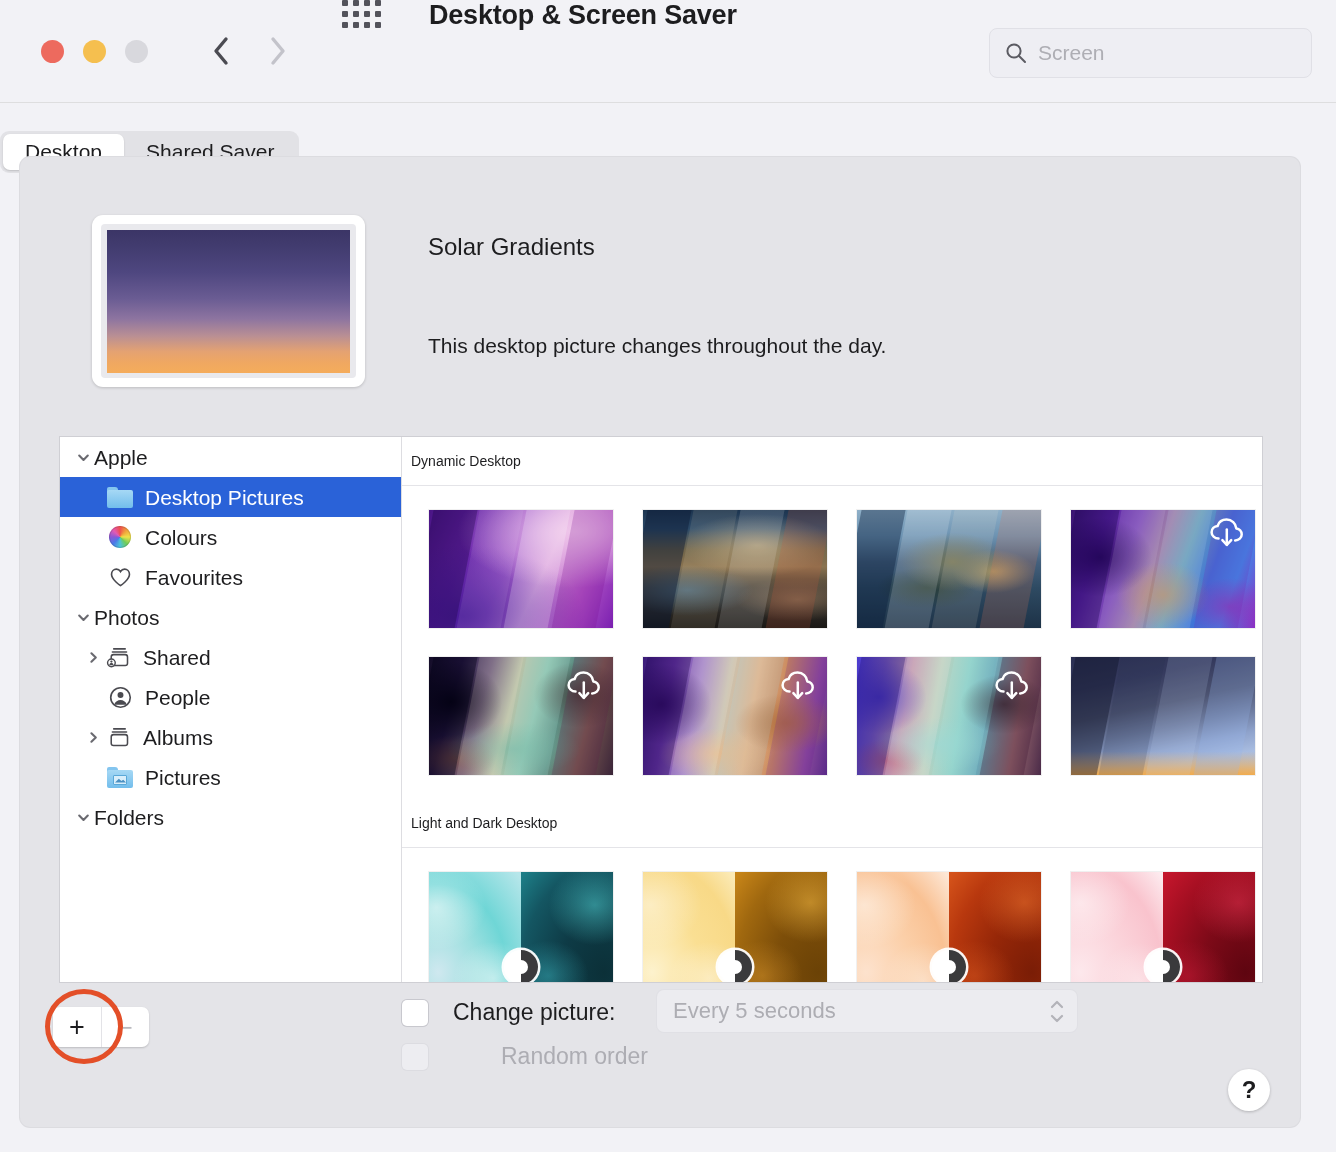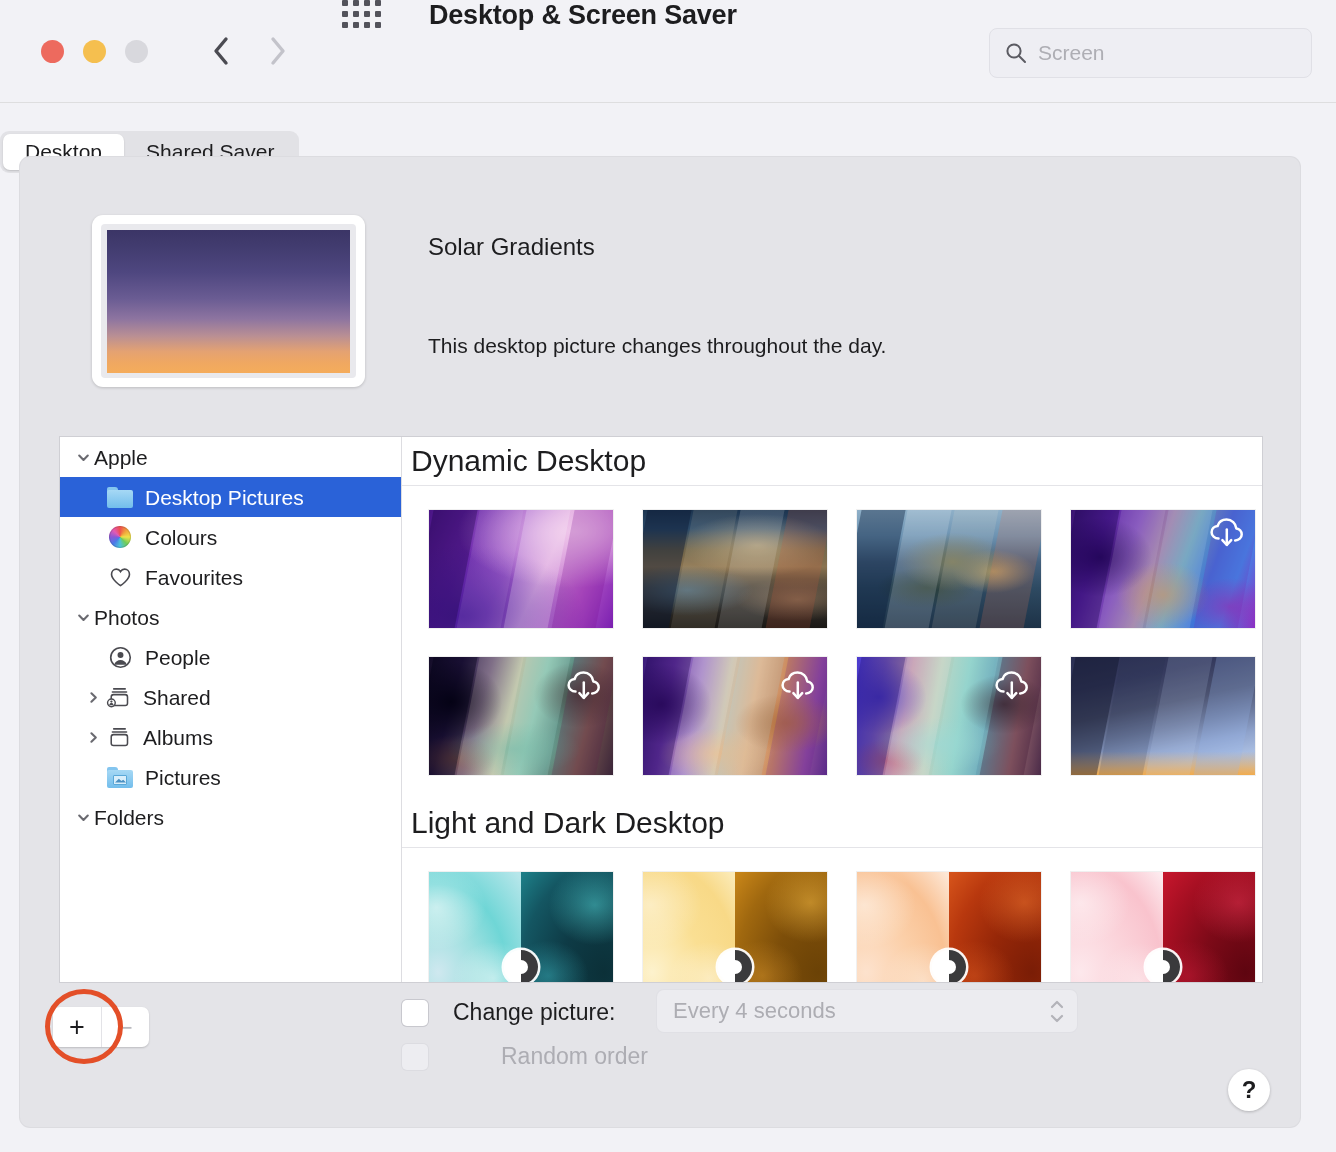--- a/index.html
+++ b/index.html
@@ -203,21 +203,21 @@
   
   .content {
     flex: 1; position: relative;
     background: #ffffff;
     overflow: hidden;
   }
   .sectionhdr {
     height: 49px;
     display: flex; align-items: center;
     padding-left: 9px;
-    font-size: 30px; color: #1d1d1f;
+    font-size: 14px; color: #1d1d1f;
     background: #ffffff;
     border-bottom: 1px solid #e4e4e8;
   }
   .thumbgrid {
     display: grid;
     grid-template-columns: repeat(4, 184px);
     gap: 29px 30px;
     padding: 24px 0 24px 27px;
   }
   .thumb {
@@ -448,48 +448,48 @@
 
         <div class="srow group">
           <span class="disc">
             <svg viewBox="0 0 15 15">
                 <path d="M3.2 5.6 L7.5 10 L11.8 5.6"></path>
               </svg>
           </span>
           <span class="slabel">Photos</span>
         </div>
 
-        <div class="srow child">
-          <span class="sicon">
-            <svg viewBox="0 0 24 24" width="23" height="23">
-              <circle cx="12" cy="12" r="10.2" fill="none" stroke="#4a4a50" stroke-width="1.7"></circle>
-              <circle cx="12" cy="9.4" r="3.1" fill="#4a4a50"></circle>
-              <path d="M5.4 19.6 C6.6 16.2 9.1 14.7 12 14.7 C14.9 14.7 17.4 16.2 18.6 19.6" fill="#4a4a50"></path>
-            </svg>
-          </span>
-          <span class="slabel">People</span>
-        </div>
-
         <div class="srow child-disc">
           <span class="disc">
             <svg viewBox="0 0 15 15">
                 <path d="M5.4 3.3 L9.8 7.5 L5.4 11.7"></path>
               </svg>
           </span>
           <span class="sicon">
             <svg viewBox="0 0 26 24" width="25" height="23">
               <line x1="8" y1="3" x2="20" y2="3" stroke="#4a4a50" stroke-width="1.6" stroke-linecap="round"></line>
               <line x1="6.6" y1="6.2" x2="21.4" y2="6.2" stroke="#4a4a50" stroke-width="1.6" stroke-linecap="round"></line>
               <rect x="5.4" y="9" width="17" height="11.4" rx="2.4" fill="none" stroke="#4a4a50" stroke-width="1.6"></rect>
               <circle cx="5.6" cy="17.6" r="4" fill="#ffffff" stroke="#4a4a50" stroke-width="1.5"></circle>
               <circle cx="5.6" cy="16.2" r="1.2" fill="#4a4a50"></circle>
               <path d="M3.2 20 C3.6 18.4 4.5 17.8 5.6 17.8 C6.7 17.8 7.6 18.4 8 20" fill="#4a4a50"></path>
             </svg>
           </span>
           <span class="slabel">Shared</span>
+        </div>
+
+        <div class="srow child">
+          <span class="sicon">
+            <svg viewBox="0 0 24 24" width="23" height="23">
+              <circle cx="12" cy="12" r="10.2" fill="none" stroke="#4a4a50" stroke-width="1.7"></circle>
+              <circle cx="12" cy="9.4" r="3.1" fill="#4a4a50"></circle>
+              <path d="M5.4 19.6 C6.6 16.2 9.1 14.7 12 14.7 C14.9 14.7 17.4 16.2 18.6 19.6" fill="#4a4a50"></path>
+            </svg>
+          </span>
+          <span class="slabel">People</span>
         </div>
 
         <div class="srow child-disc">
           <span class="disc">
             <svg viewBox="0 0 15 15">
                 <path d="M5.4 3.3 L9.8 7.5 L5.4 11.7"></path>
               </svg>
           </span>
           <span class="sicon">
             <svg viewBox="0 0 26 24" width="25" height="23">
@@ -737,21 +737,21 @@
         <div class="pmbtn minus">−</div>
       </div>
       <div class="annot-circle"></div>
 
       <div class="chgrow">
         <span class="cbox"></span>
         <span class="chglabel">Change picture:</span>
       </div>
 
       <div class="popup">
-        <span class="val">Every 4 seconds</span>
+        <span class="val">Every 5 seconds</span>
         <span class="arrows">
           <svg viewBox="0 0 16 11">
               <path d="M3 8 L8 3 L13 8"></path>
             </svg>
           <svg viewBox="0 0 16 11">
               <path d="M3 3 L8 8 L13 3"></path>
             </svg>
         </span>
       </div>
 

